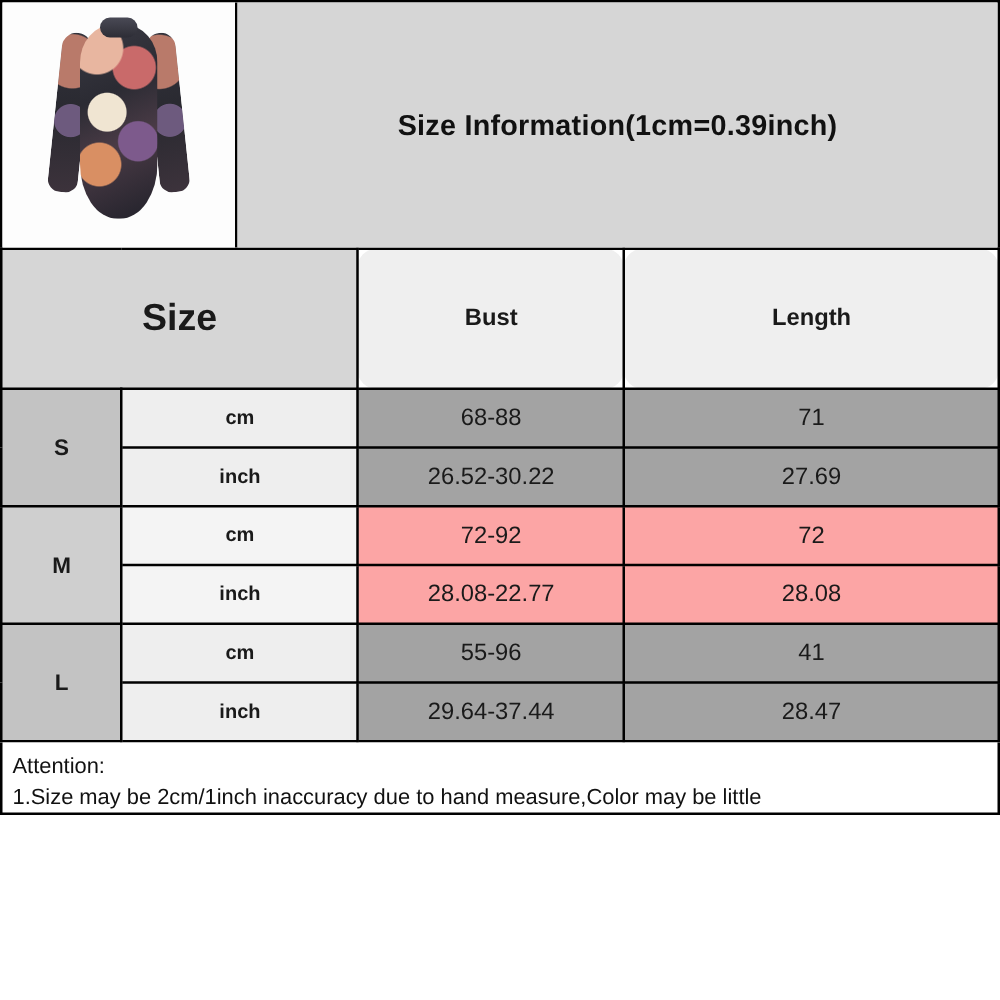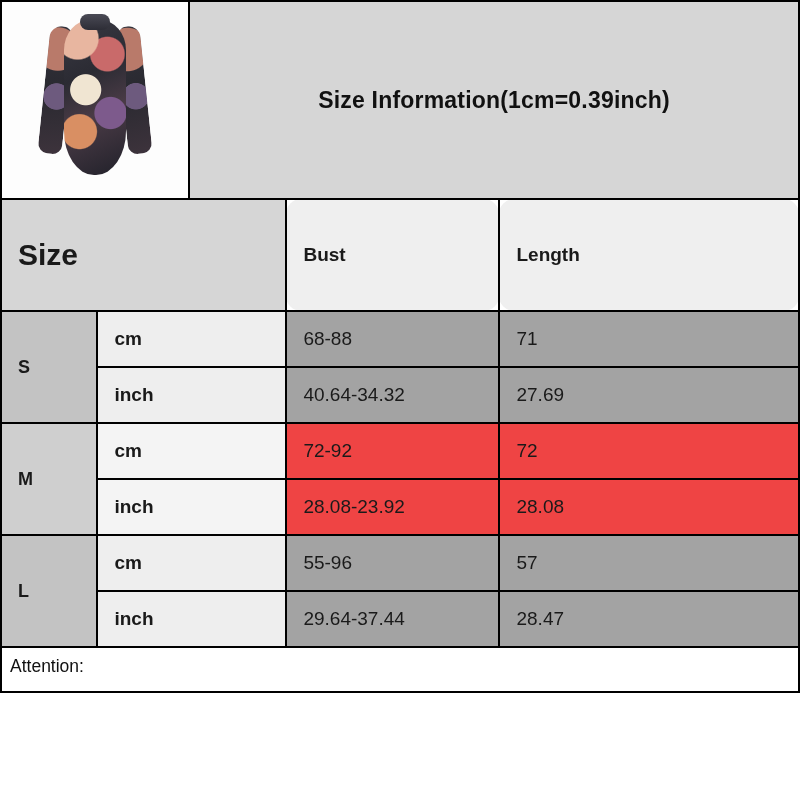--- a/index.html
+++ b/index.html
@@ -108,23 +108,23 @@
     border-collapse: collapse;
     table-layout: fixed;
     width: 800px;
     border-left: 2px solid #000;
     border-right: 2px solid #000;
     box-sizing: border-box;
   }
   table.size-table td, table.size-table th {
     border: 2px solid #000;
     box-sizing: border-box;
-    text-align: left;
+    text-align: center;
     vertical-align: middle;
-    padding: 16px;
+    padding: 2px;
   }
   
   col.c-size  { width: 96px; }
   col.c-unit  { width: 188px; }
   col.c-bust  { width: 212px; }
   col.c-len   { width: 298px; }
 
   .th-size {
     background: #d6d6d6;
     font-size: 30px;
@@ -139,40 +139,40 @@
     border-radius: 15px;
   }
   .cell-size {
     background: #c3c3c3;
     font-size: 18px;
     font-weight: bold;
     height: 47px;
   }
   .cell-unit {
     background: #eeeeee;
-    font-size: 19px;
+    font-size: 16px;
     font-weight: bold;
     height: 47px;
   }
   .cell-val {
     background: #a3a3a3;
     font-size: 19px;
     height: 47px;
   }
   tr.row-alt .cell-size { background: #cfcfcf; }
   tr.row-alt .cell-unit { background: #f4f4f4; }
-  tr.row-alt .cell-val  { background: #ef4444; }
+  tr.row-alt .cell-val  { background: #fca5a5; }
 
   
   .attention {
     border-left: 2px solid #000;
     border-right: 2px solid #000;
     border-bottom: 2px solid #000;
     box-sizing: border-box;
-    padding: 6px 8px 12px 8px;
+    padding: 6px 8px 0 8px;
     background: #ffffff;
   }
   .attention .line {
     font-size: 17.5px;
     line-height: 25px;
     color: #111;
   }
   .attention .line.first { font-size: 17.5px; }
 </style>
 </head>
@@ -209,47 +209,48 @@
       </tr>
 
       <tr>
         <td class="cell-size" rowspan="2">S</td>
         <td class="cell-unit">cm</td>
         <td class="cell-val">68-88</td>
         <td class="cell-val">71</td>
       </tr>
       <tr>
         <td class="cell-unit">inch</td>
-        <td class="cell-val">40.64-34.32</td>
+        <td class="cell-val">26.52-30.22</td>
         <td class="cell-val">27.69</td>
       </tr>
 
       <tr class="row-alt">
         <td class="cell-size" rowspan="2">M</td>
         <td class="cell-unit">cm</td>
         <td class="cell-val">72-92</td>
         <td class="cell-val">72</td>
       </tr>
       <tr class="row-alt">
         <td class="cell-unit">inch</td>
-        <td class="cell-val">28.08-23.92</td>
+        <td class="cell-val">28.08-22.77</td>
         <td class="cell-val">28.08</td>
       </tr>
 
       <tr>
         <td class="cell-size" rowspan="2">L</td>
         <td class="cell-unit">cm</td>
         <td class="cell-val">55-96</td>
-        <td class="cell-val">57</td>
+        <td class="cell-val">41</td>
       </tr>
       <tr>
         <td class="cell-unit">inch</td>
         <td class="cell-val">29.64-37.44</td>
         <td class="cell-val">28.47</td>
       </tr>
     </tbody>
   </table>
 
   <div class="attention">
     <div class="line first">Attention:</div>
+    <div class="line">1.Size may be 2cm/1inch inaccuracy due to hand measure,Color may be little</div>
   </div>
 
 </div>
 
 </body></html>

